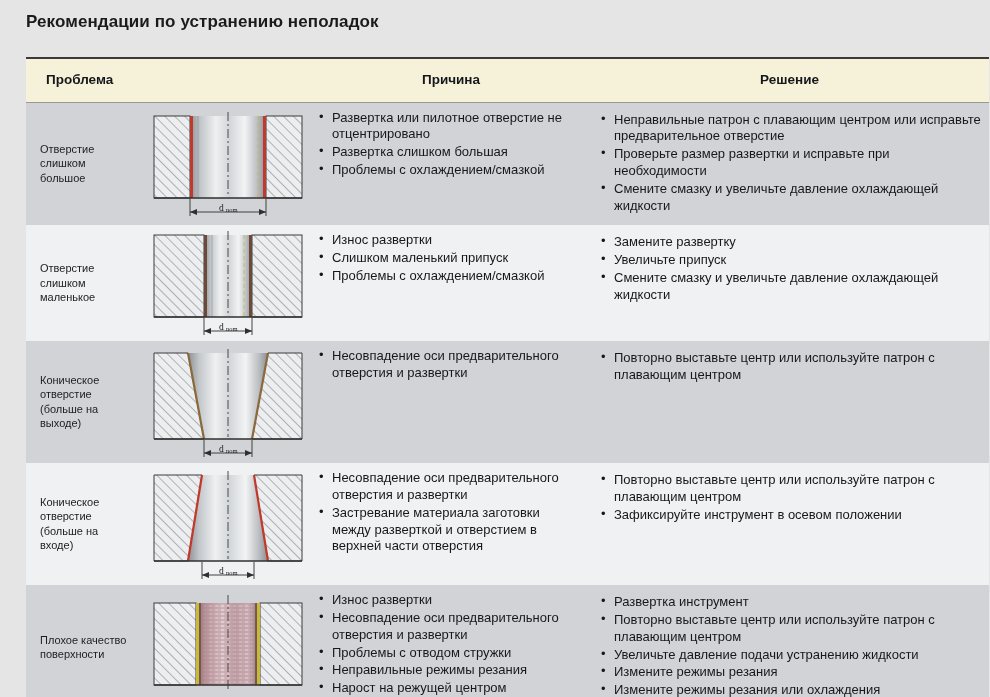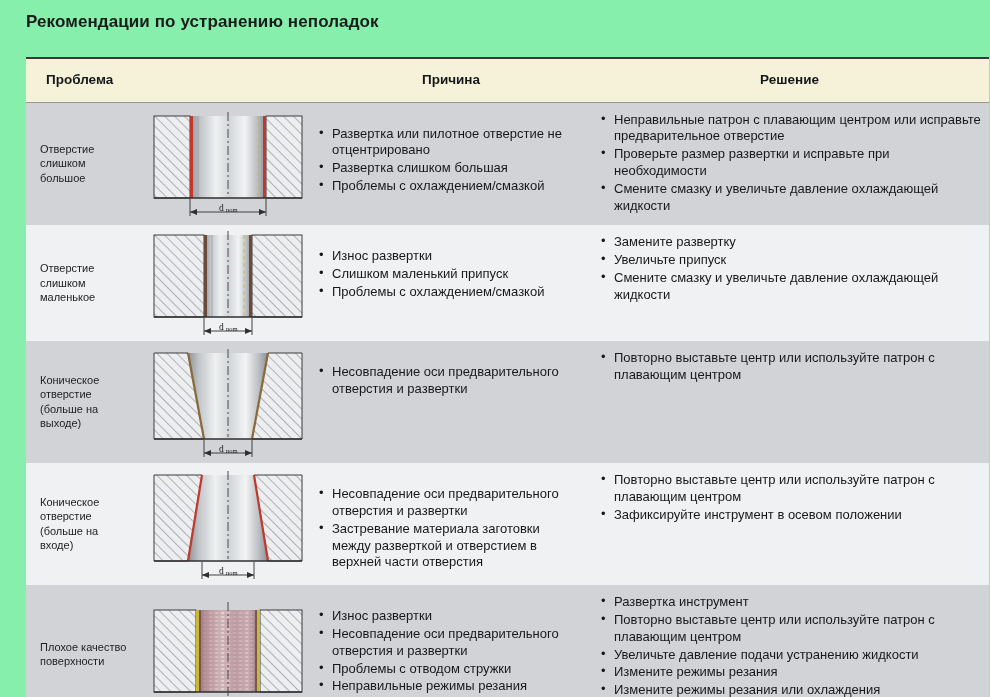--- a/index.html
+++ b/index.html
@@ -4,21 +4,21 @@
 <title>Рекомендации по устранению неполадок</title>
 <style>
   * { box-sizing: border-box; }
   html, body {
     margin: 0; padding: 0;
     width: 990px; height: 697px;
     background: #ffffff;
     font-family: "Liberation Sans", "DejaVu Sans", sans-serif;
     overflow: hidden;
   }
-  .page { position: relative; width: 990px; height: 697px; background:#86efac; }
+  .page { position: relative; width: 990px; height: 697px; background:#e5e5e5; }
 
   .page-title {
     position: absolute;
     left: 26px; top: 12px;
     font-size: 17px;
     font-weight: bold;
     color: #1b1b1b;
     letter-spacing: 0.1px;
   }
 
@@ -68,21 +68,21 @@
     color: #1d1d1f;
     line-height: 1.32;
   }
   td.c-figure {
     width: 176px;
     padding: 6px 4px;
     text-align: center;
   }
   td.c-cause {
     width: 278px;
-    padding: 23px 8px 9px 6px;
+    padding: 7px 8px 9px 6px;
     vertical-align: top;
   }
   td.c-sol {
     width: 399px;
     padding: 9px 8px 9px 10px;
     vertical-align: top;
   }
 
   ul.bl {
     margin: 0; padding: 0;

